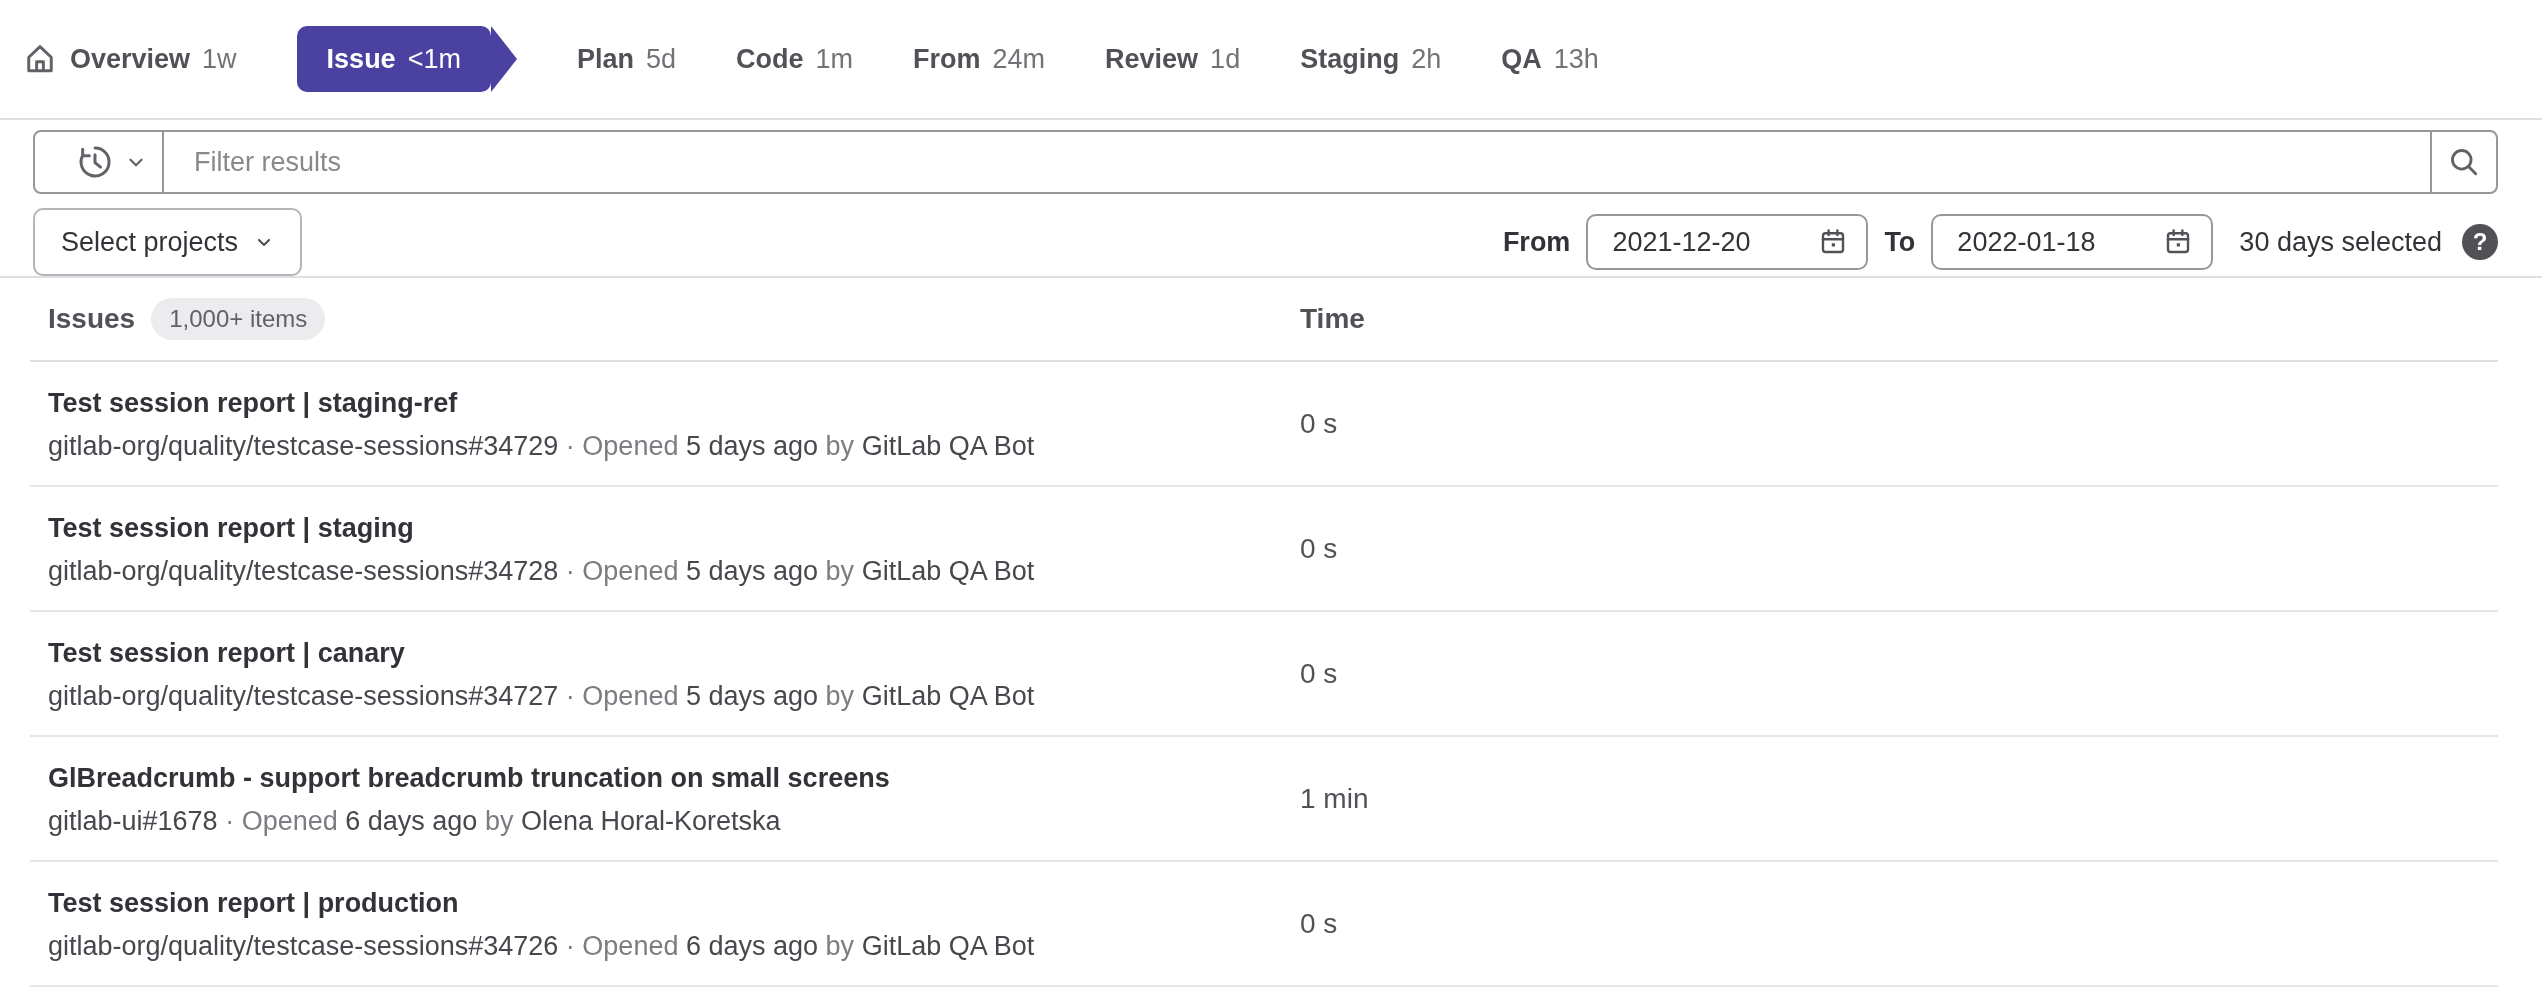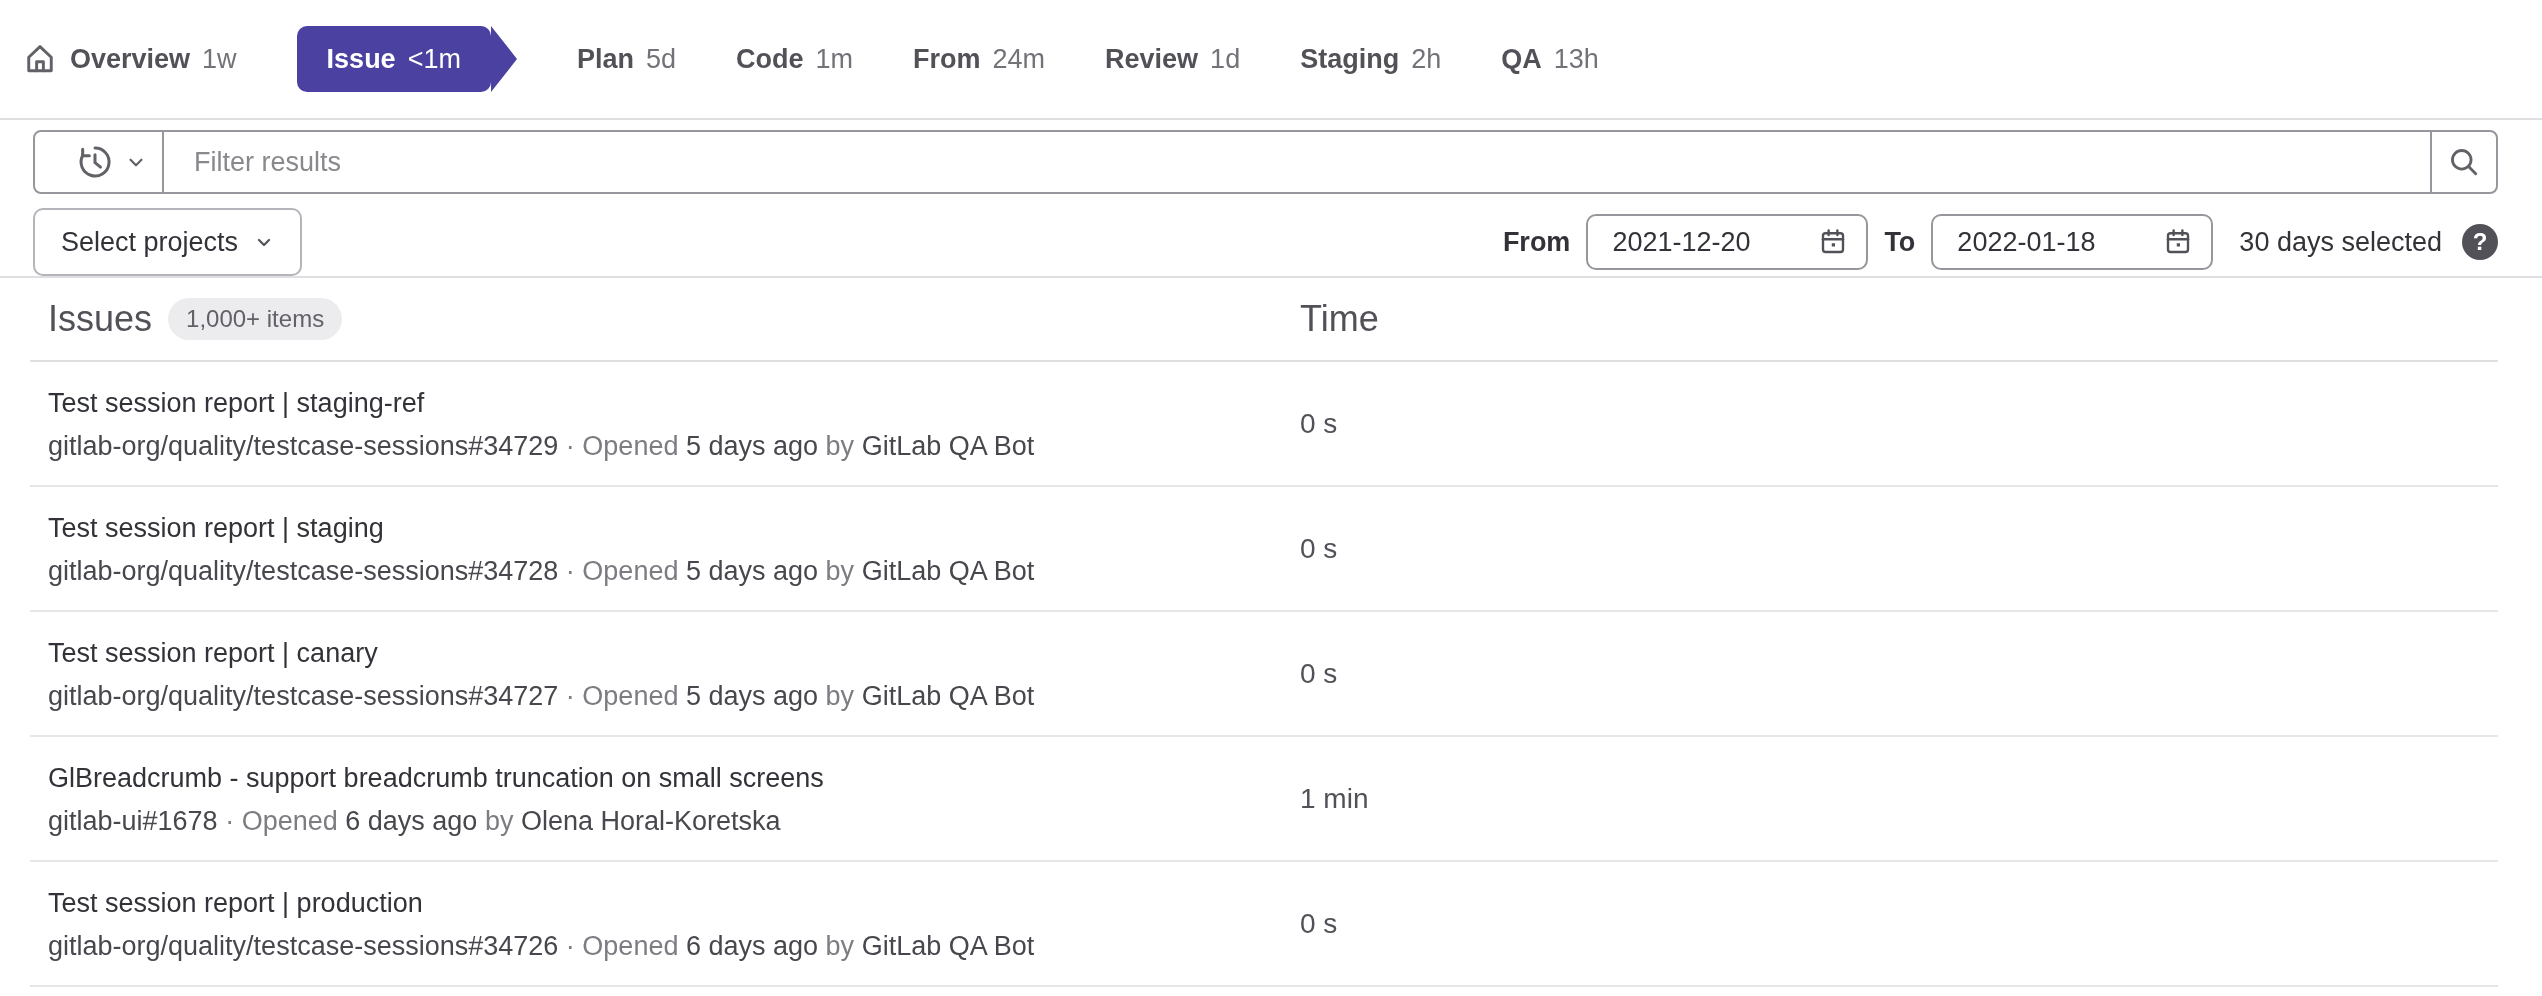--- a/index.html
+++ b/index.html
@@ -54,29 +54,29 @@
   .date-field input{flex:1;min-width:0;border:none;outline:none;font:inherit;color:var(--text-dark);background:transparent;}
   .date-field .icon{color:#535158;cursor:pointer;}
   .days-selected{color:var(--text-dark);margin-left:10px;}
   .help-icon{width:36px;height:36px;border-radius:50%;background:#535158;color:#fff;display:inline-flex;
     align-items:center;justify-content:center;font-weight:bold;font-size:24px;margin-left:4px;cursor:pointer;}
 
   
   .list{margin:0 44px 0 30px;}
   .list-header{height:84px;display:grid;grid-template-columns:1252px 1fr;align-items:center;padding-left:18px;}
   .lh-left{display:flex;align-items:center;gap:16px;}
-  .lh-title{font-weight:normal;color:var(--text-mid);font-size:36px;}
+  .lh-title{font-weight:bold;color:var(--text-mid);font-size:28px;}
   .count-badge{background:var(--badge-bg);color:var(--badge-text);border-radius:999px;padding:7px 18px;font-size:24px;}
-  .lh-time{font-weight:normal;color:var(--text-mid);font-size:36px;}
+  .lh-time{font-weight:bold;color:var(--text-mid);font-size:28px;}
   .list-header{border-bottom:2px solid var(--line);}
 
   .list-row{height:125px;display:grid;grid-template-columns:1252px 1fr;padding-left:18px;
     border-bottom:2px solid var(--row-line);}
   .row-main{padding-top:24px;}
-  .row-title{font-weight:normal;color:var(--text-dark);line-height:34px;cursor:pointer;}
+  .row-title{font-weight:bold;color:var(--text-dark);line-height:34px;cursor:pointer;}
   .row-sub{margin-top:9px;line-height:34px;}
   .sub-dark{color:var(--sub-dark);}
   .sub-light{color:var(--sub-light);}
   .row-time{align-self:center;color:var(--text-mid);font-size:28px;}
 
   svg{display:block;}
 </style>
 </head>
 <body>
 

